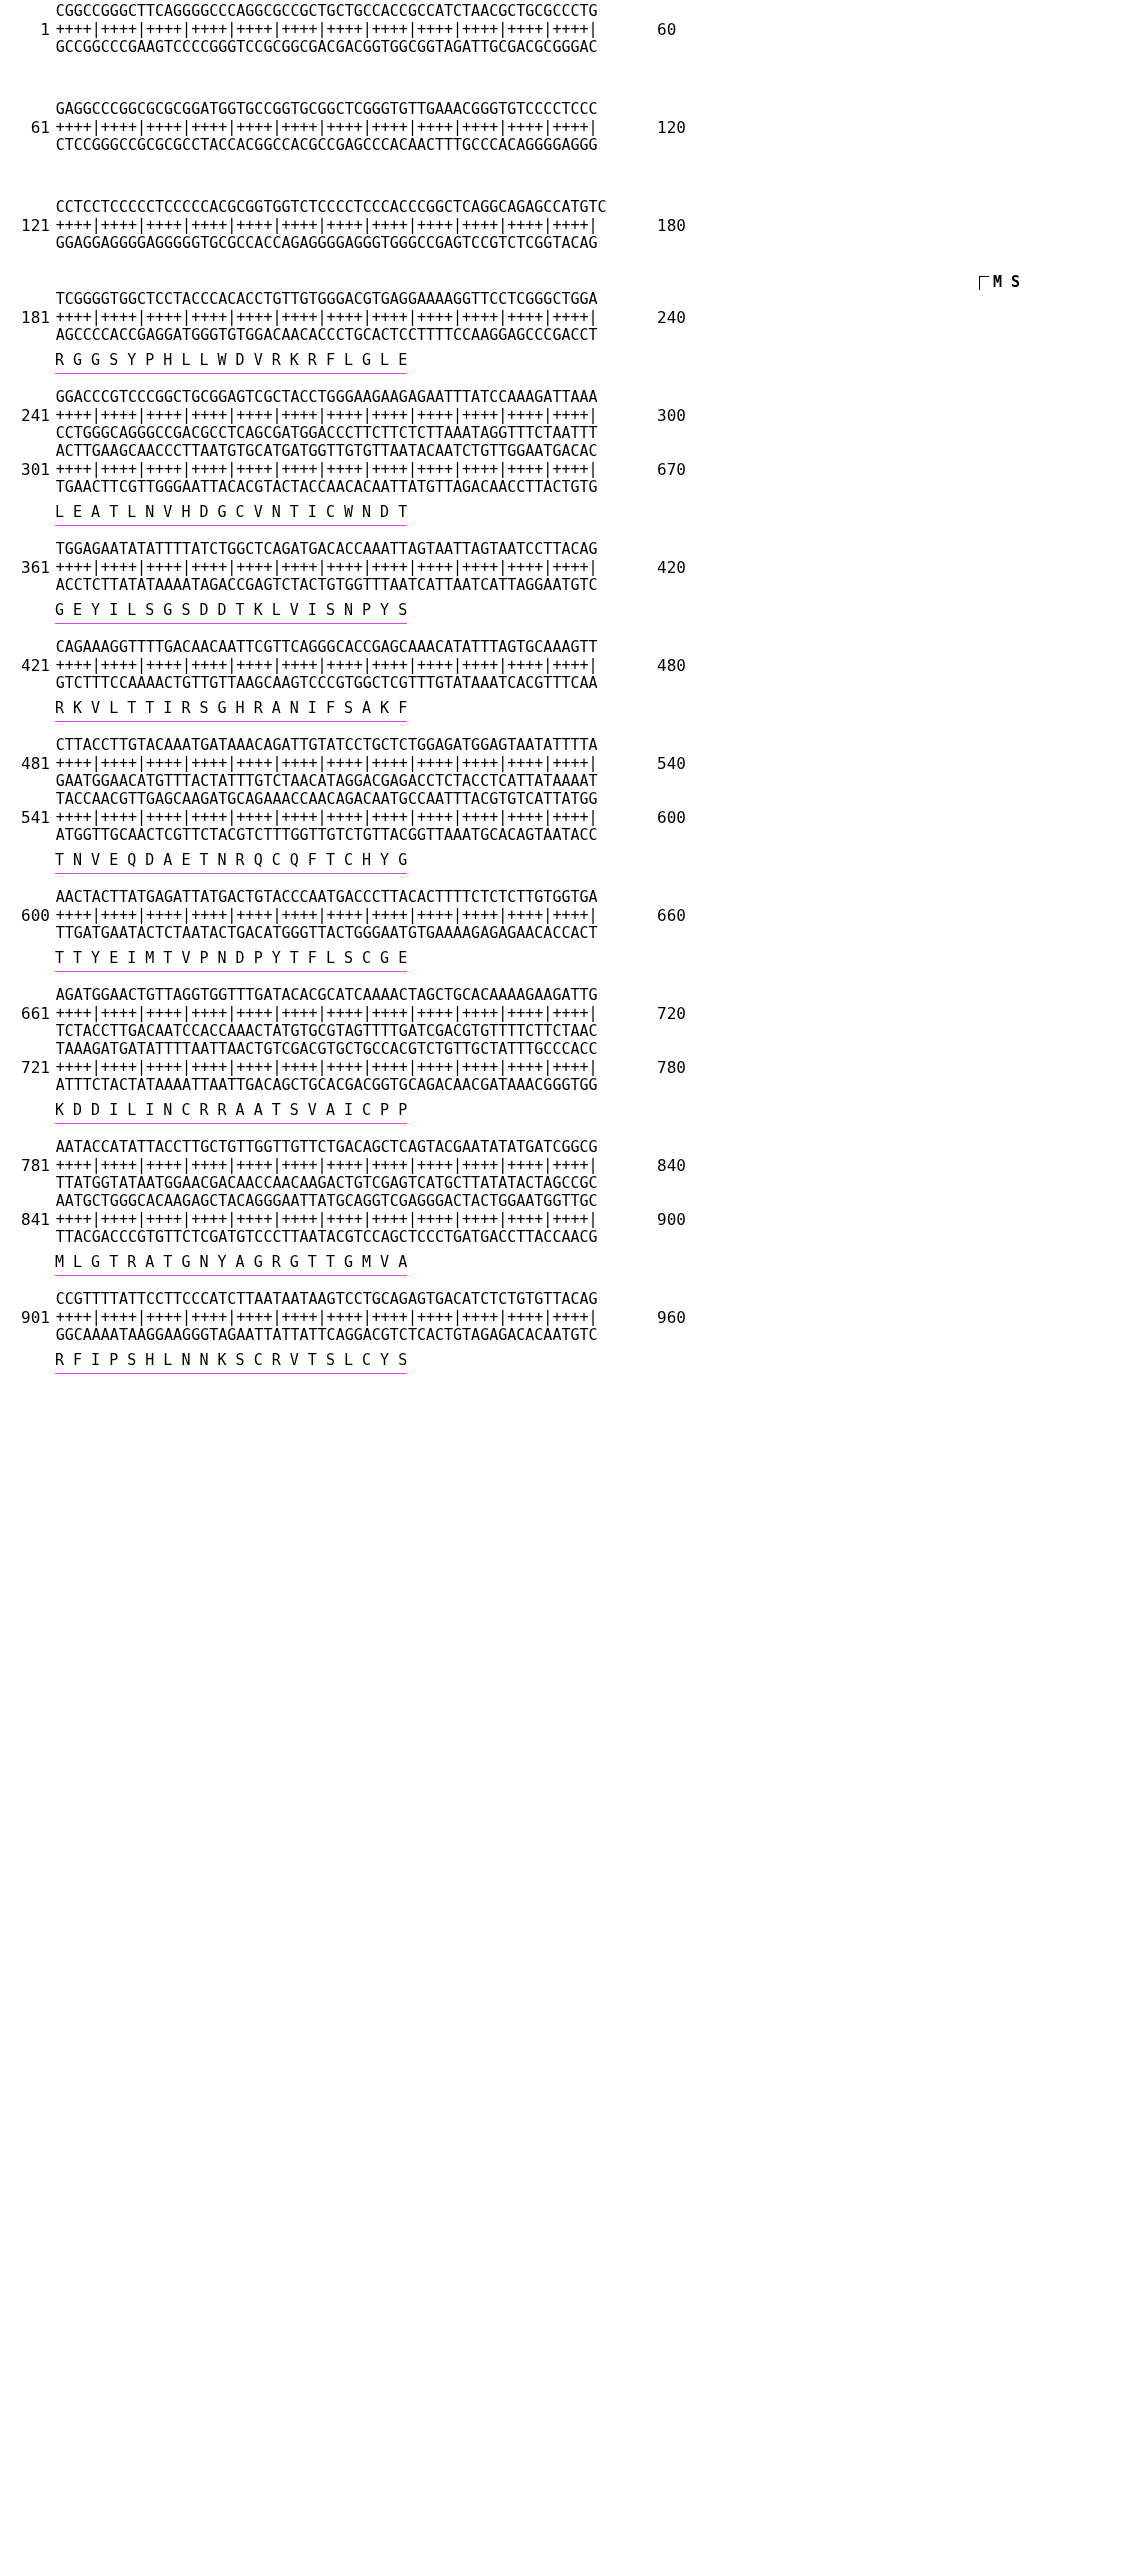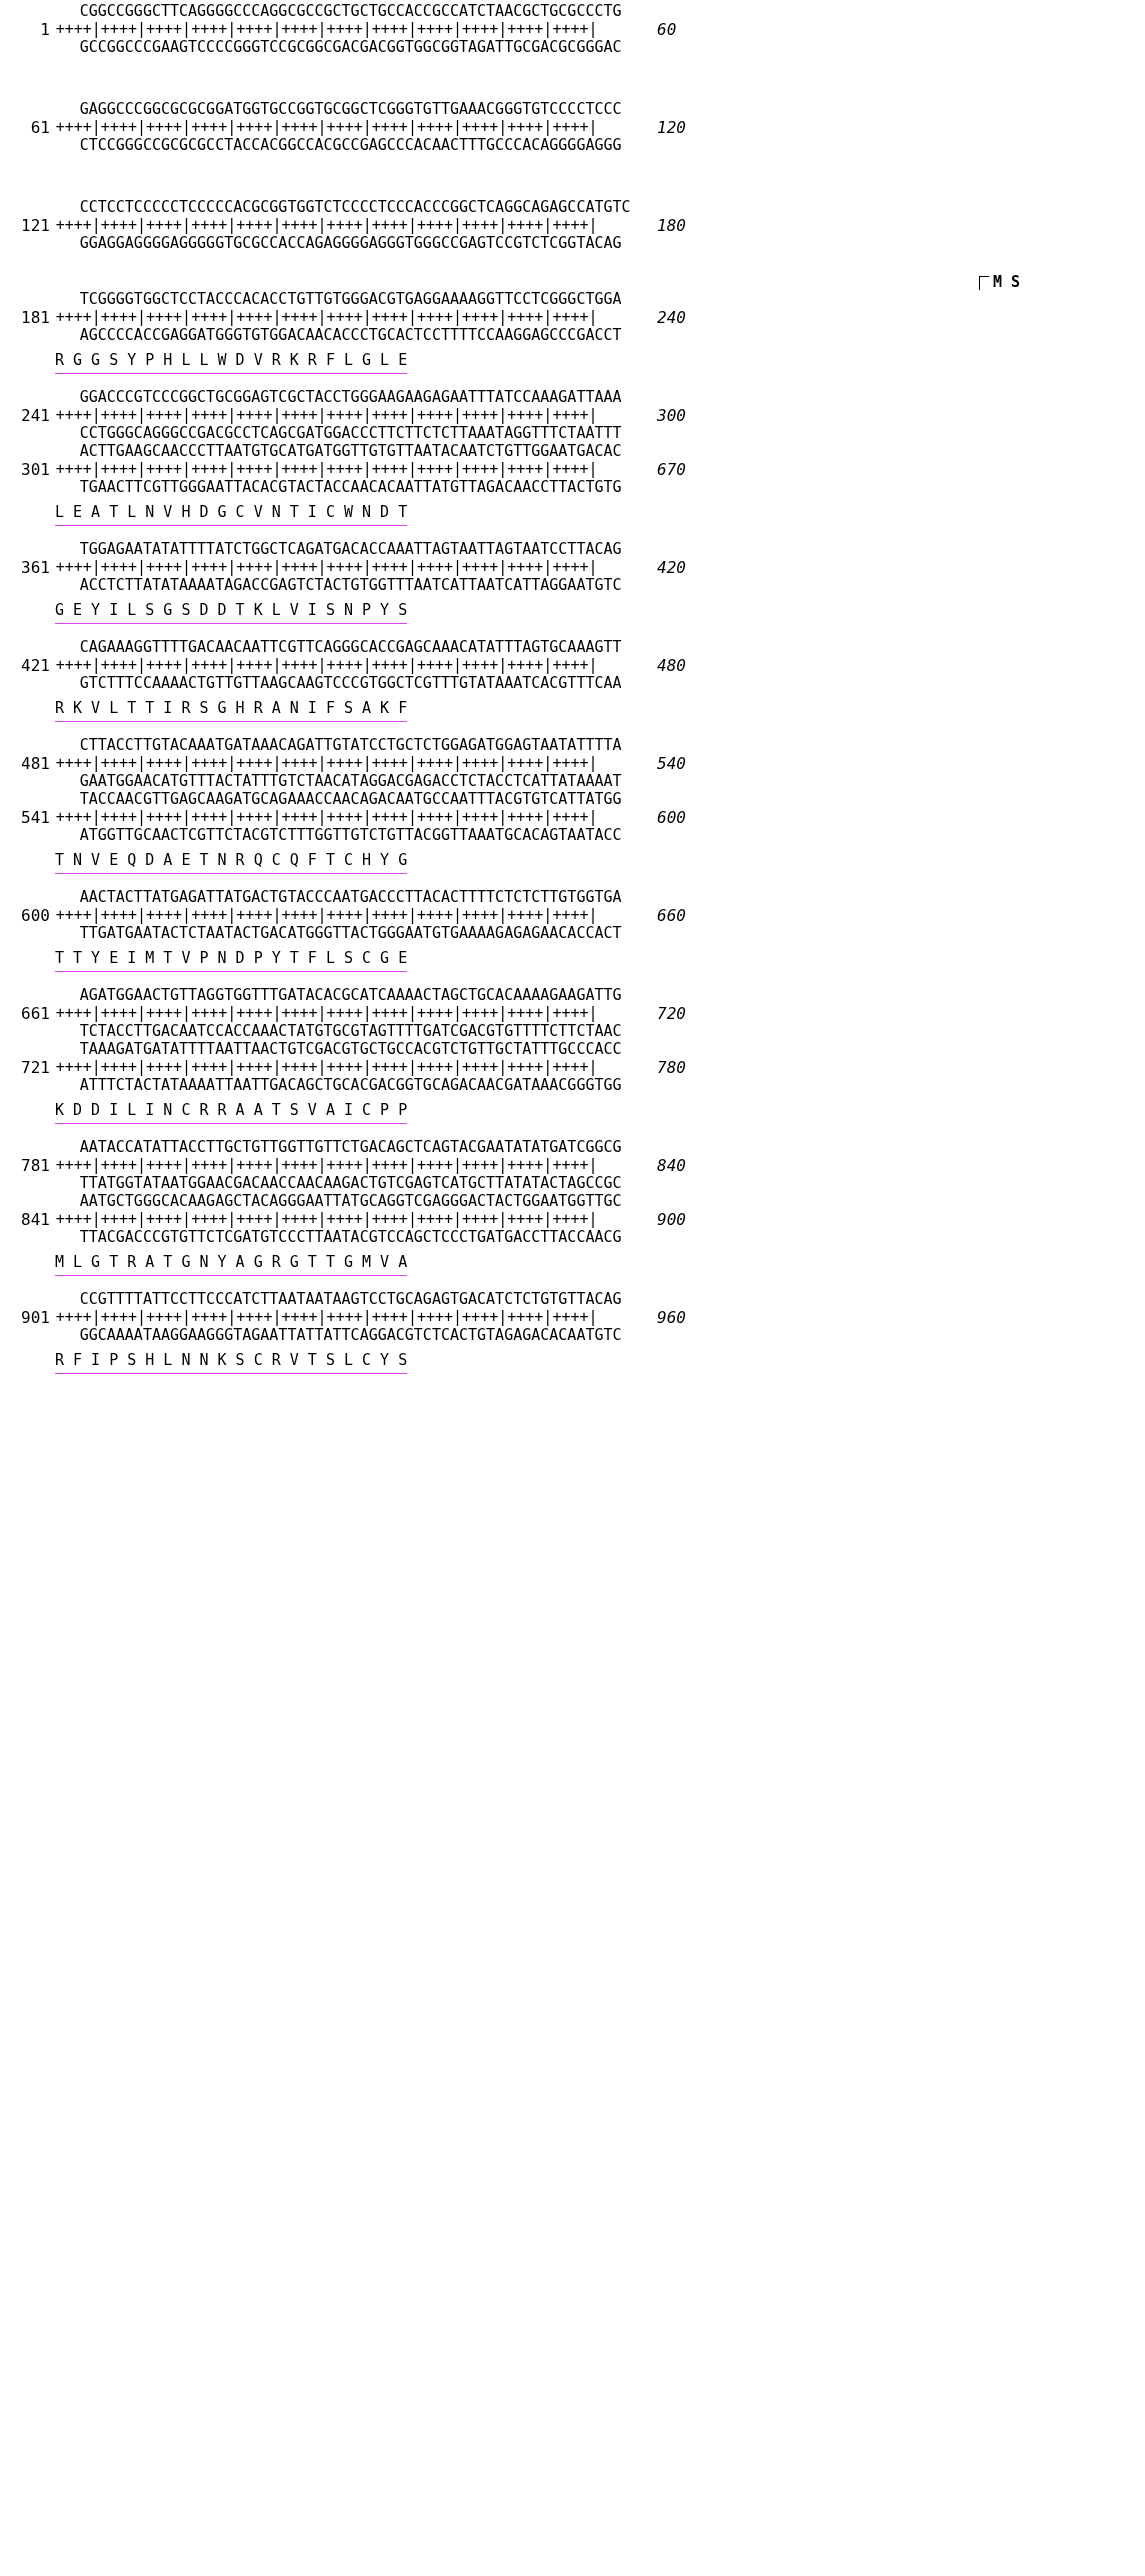--- a/index.html
+++ b/index.html
@@ -45,33 +45,31 @@
   }
   .numright {
     width: 57px;
     text-align: left;
     font-size: 16px;
     line-height: 19px;
     font-family: "DejaVu Sans Mono", "Liberation Mono", monospace;
     padding-left: 13.4px;
     flex: 0 0 auto;
     white-space: pre;
-    font-style: italic;
   }
   .seqcol {
     flex: 0 0 auto;
     width: 588px;
   }
   .dnaline {
     font-size: 15px;
     line-height: 18px;
     letter-spacing: 0px;
     white-space: pre;
     font-family: "DejaVu Sans Mono", "Liberation Mono", monospace;
-    margin-left: 24px;
   }
   .ruler {
     font-size: 15px;
     line-height: 18px;
     white-space: pre;
     font-family: "DejaVu Sans Mono", "Liberation Mono", monospace;
     letter-spacing: 0px;
   }
 
   

